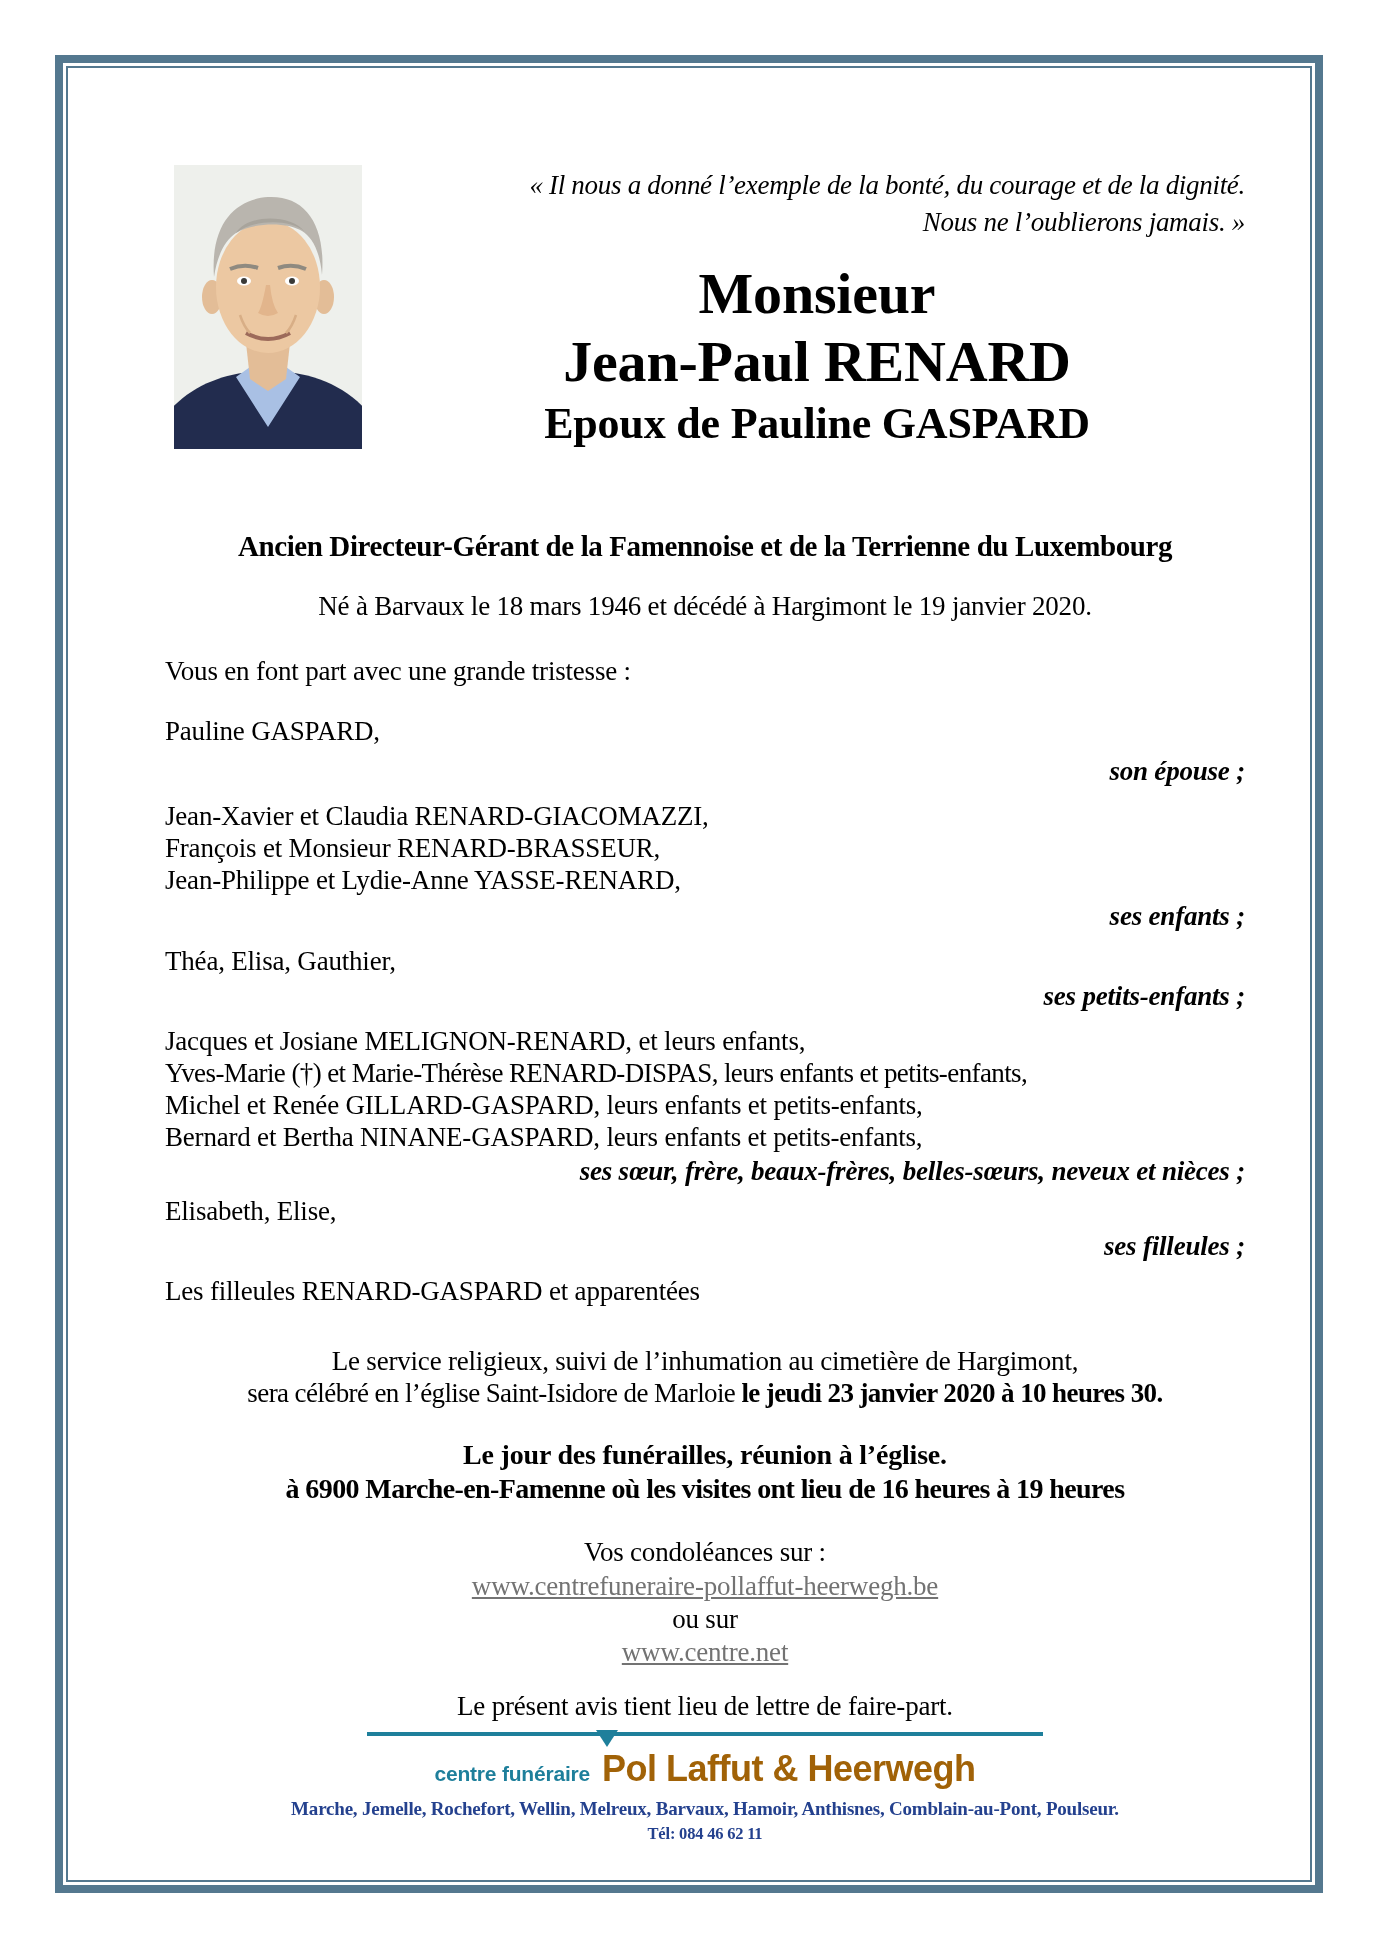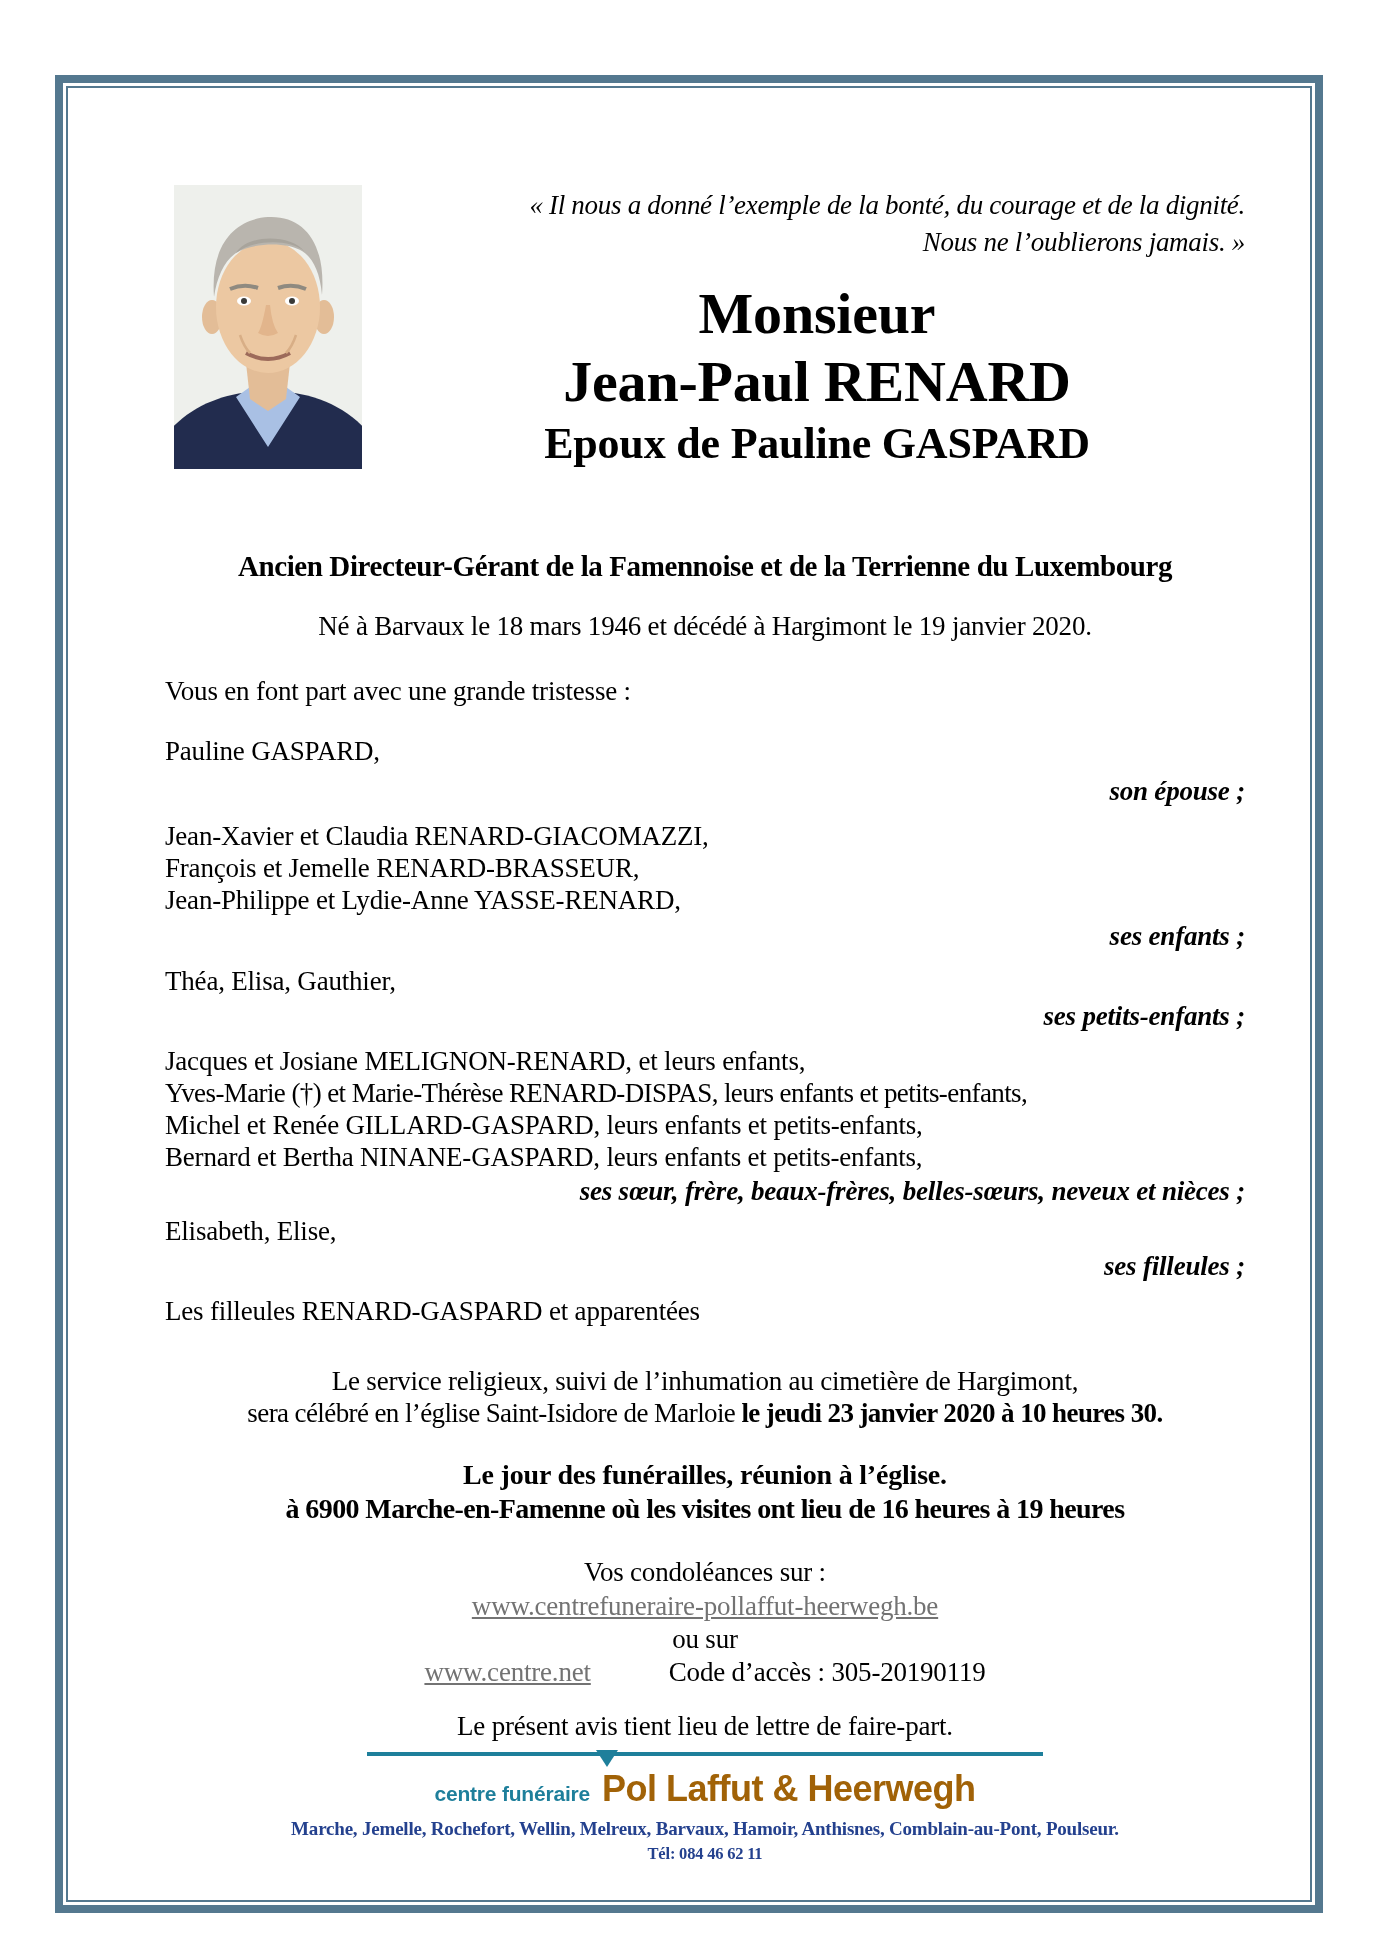--- a/index.html
+++ b/index.html
@@ -1,18 +1,18 @@
 <!DOCTYPE html>
 <html><head>
 <meta charset="utf-8">
 <style>
   html,body{margin:0;padding:0;background:#ffffff;}
   .page{
     position:relative;width:1378px;height:1921px;background:#ffffff;
-    font-family:"Liberation Serif", serif;color:#000;overflow:hidden;margin-top:20px;
+    font-family:"Liberation Serif", serif;color:#000;overflow:hidden;
   }
   
   .frame{position:absolute;left:55px;top:55px;width:1252px;height:1822px;
          border:8px solid #54788f;}
   .frame-inner{position:absolute;inset:3px;border:2px solid #54788f;}
   
   .content{position:absolute;left:165px;top:165px;width:1080px;letter-spacing:-0.2px;}
   .header{position:relative;height:363px;}
   .photo{position:absolute;left:9px;top:0;width:188px;height:284px;display:block;}
   .quote{position:absolute;right:0;top:2px;width:800px;text-align:right;
@@ -109,21 +109,21 @@
     <div class="line center" style="margin-top:26px;">Né à Barvaux le 18 mars 1946 et décédé à Hargimont le 19 janvier 2020.</div>
     <div class="line" style="margin-top:33px;">Vous en font part avec une grande tristesse :</div>
 
     <div>
       <div class="line" style="margin-top:28px;">Pauline GASPARD,</div>
       <div class="relation" style="margin-top:8px;">son épouse ;</div>
     </div>
 
     <div>
       <div class="line" style="margin-top:13px;">Jean-Xavier et Claudia RENARD-GIACOMAZZI,</div>
-      <div class="line">François et Jemelle RENARD-BRASSEUR,</div>
+      <div class="line">François et Monsieur RENARD-BRASSEUR,</div>
       <div class="line">Jean-Philippe et Lydie-Anne YASSE-RENARD,</div>
       <div class="relation" style="margin-top:4px;">ses enfants ;</div>
     </div>
 
     <div>
       <div class="line" style="margin-top:13px;">Théa, Elisa, Gauthier,</div>
       <div class="relation" style="margin-top:3px;">ses petits-enfants ;</div>
     </div>
 
     <div>
@@ -150,21 +150,20 @@
 
     <div>
       <div class="line center bold tight" style="font-size:28px;">à 6900 Marche-en-Famenne où les visites ont lieu de 16 heures à 19 heures</div>
     </div>
 
     <div class="line center" style="margin-top:31px;">Vos condoléances sur :</div>
     <div class="line center" style="line-height:36px;"><a class="doclink">www.centrefuneraire-pollaffut-heerwegh.be</a></div>
     <div class="line center" style="line-height:30px;">ou sur</div>
     <div class="enaos-row">
       <a class="doclink">www.centre.net</a>
-      <span>Code d’accès : 305-20190119</span>
     </div>
 
     <div class="line center" style="margin-top:20px;">Le présent avis tient lieu de lettre de faire-part.</div>
 
     <div class="teal-rule"></div>
 
     <div class="logo">
       <div class="logo-row">
         <span class="brand-prefix">centre funéraire</span>
         <span class="brand-name">Pol Laffut &amp; Heerwegh<span class="brand-triangle"></span></span>

